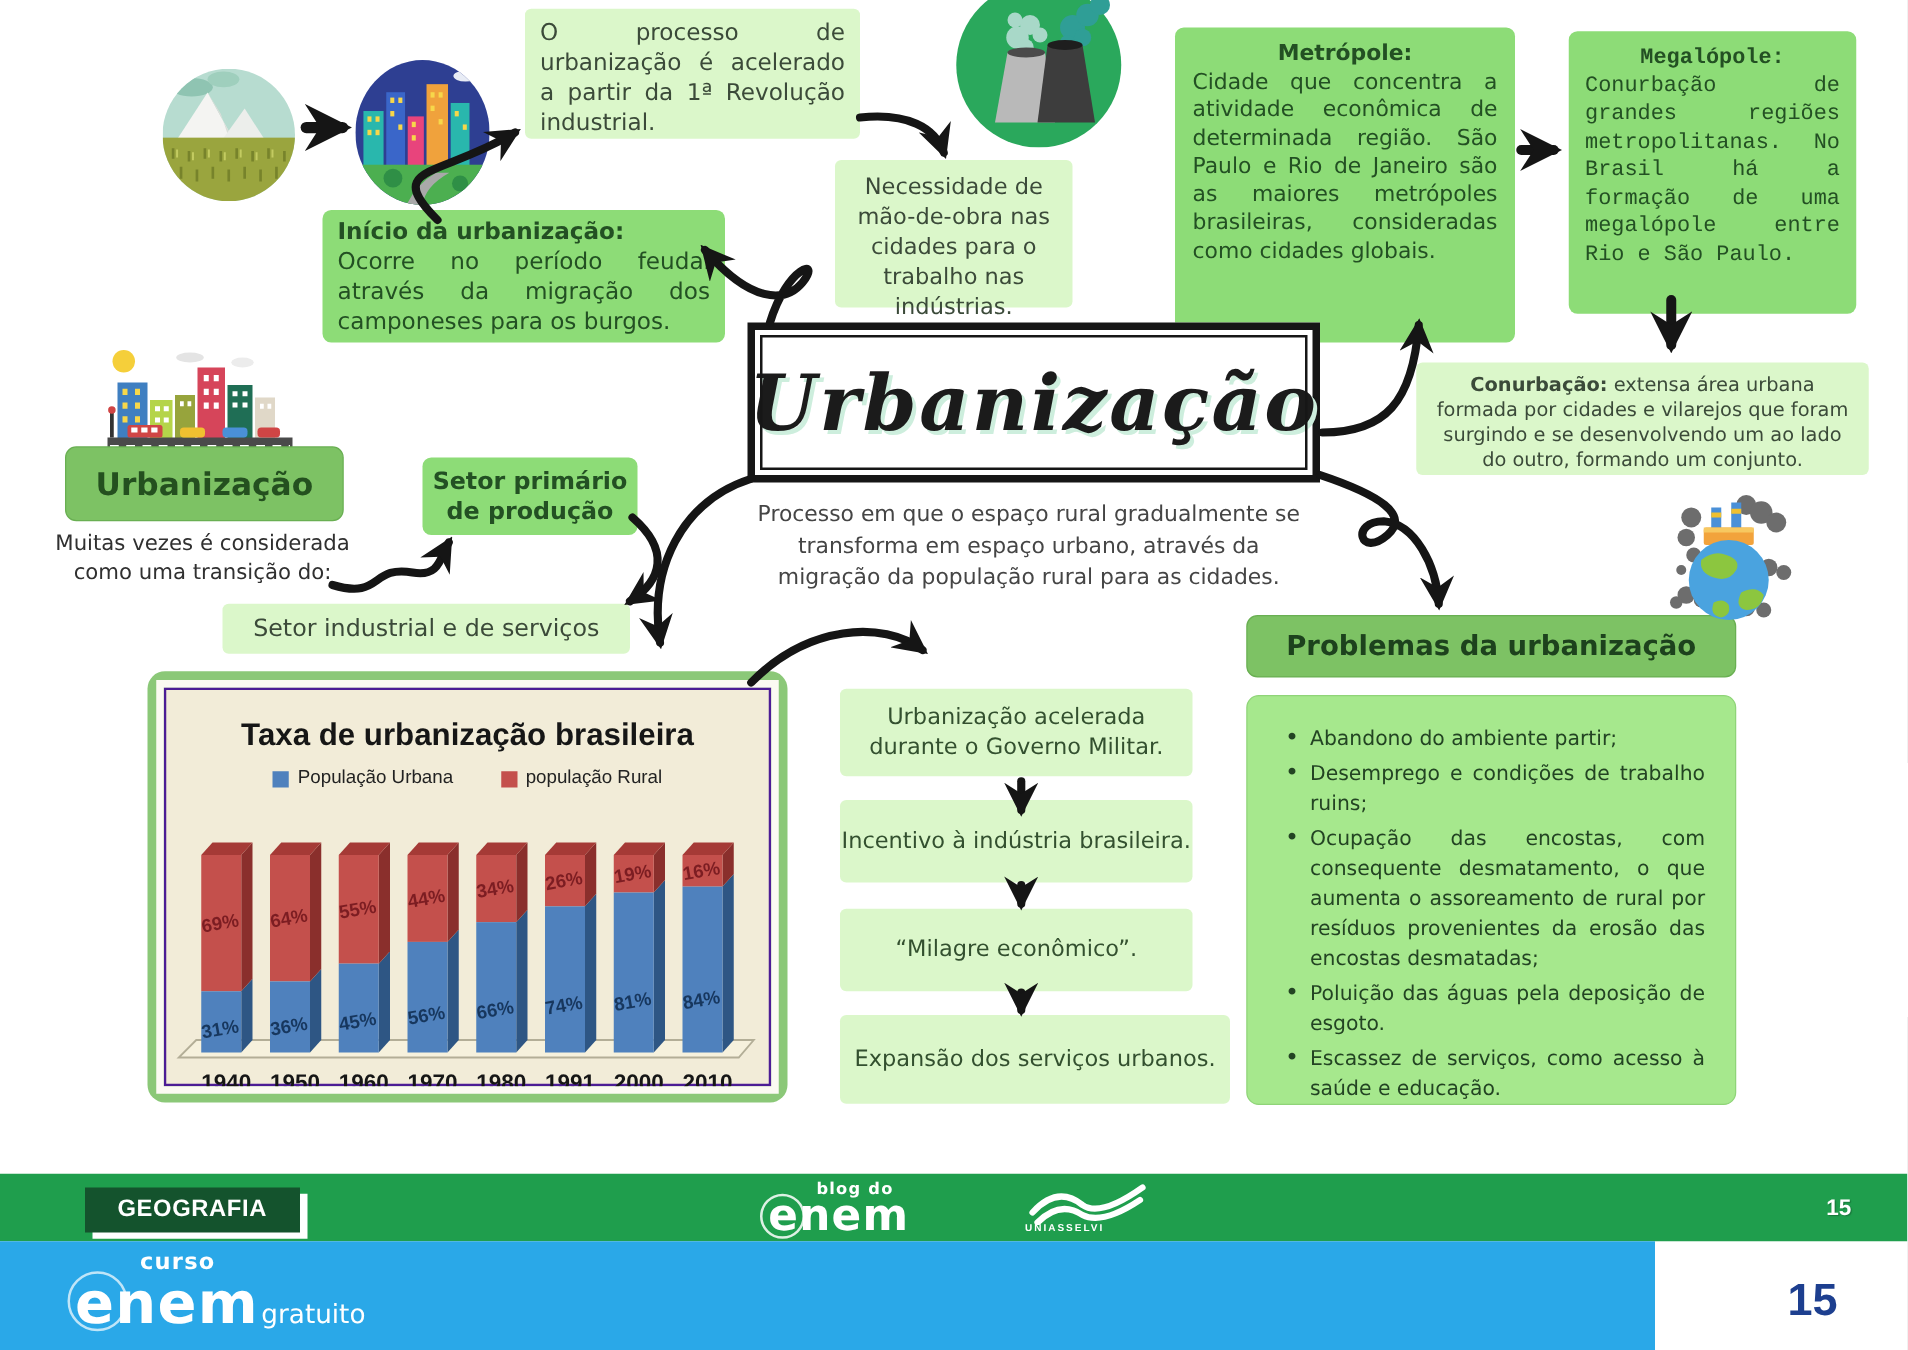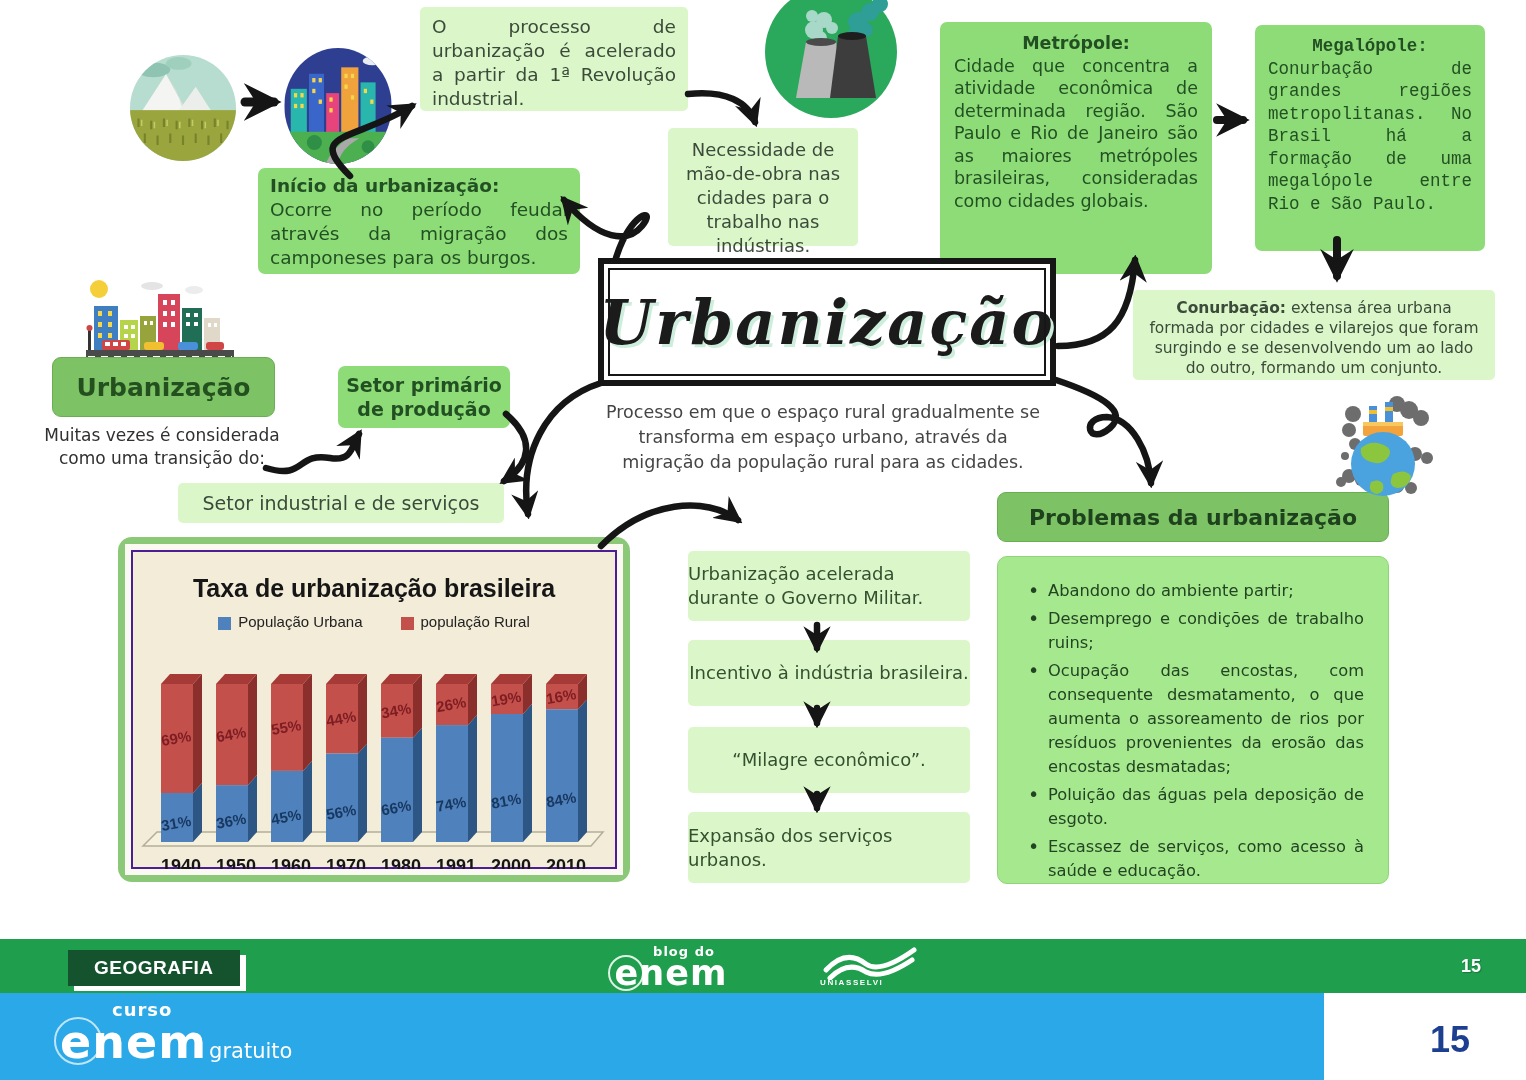--- a/index.html
+++ b/index.html
@@ -27,21 +27,21 @@
   .chart-legend{display:flex;justify-content:center;gap:38px;margin-top:10px;
     font-family:"Liberation Sans",sans-serif;font-size:15px;color:#222;}
   .chart-legend .entry{display:flex;align-items:flex-end;gap:7px;}
   .chart-legend .sw{width:13px;height:13px;display:inline-block;}
   
   .plist{list-style:none;margin:0;padding:22px 24px 0 24px;font-size:16.3px;line-height:24px;color:#234423;}
   .plist li{position:relative;padding-left:26px;text-align:justify;margin-bottom:4px;}
   .plist li::before{content:"•";position:absolute;left:6px;top:-1px;font-size:19px;}
   
   .flow{display:flex;align-items:center;justify-content:center;font-size:18px;
-    line-height:24px;color:#33502f;margin-left:16px;}
+    line-height:24px;text-align:center;color:#33502f;}
   
   .bar-green{background:#1f9e4d;}
   .bar-blue{background:#2aa8e8;}
   .geo-box{background:#14532d;color:#fff;font-family:"Liberation Sans",sans-serif;
     font-weight:bold;font-size:19px;letter-spacing:.5px;padding:7px 26px;
     box-shadow:6px 5px 0 0 #ffffff;}
   .blogo{color:#fff;line-height:1;text-align:center;position:relative;}
   .blogo .l1{font-size:13px;font-weight:bold;margin-left:26px;letter-spacing:1px;}
   .blogo .l2{font-size:35px;font-weight:bold;letter-spacing:1px;margin-top:-2px;}
   .blogo::before{content:"";position:absolute;left:-4px;top:10px;width:32px;height:32px;
@@ -348,33 +348,33 @@
 
   <div class="abs box-light flow" style="left:672px;top:551px;width:282px;height:70px;">
     <span>Urbanização acelerada durante o Governo Militar.</span>
   </div>
   <div class="abs box-light flow" style="left:672px;top:640px;width:282px;height:66px;">
     <span>Incentivo à indústria brasileira.</span>
   </div>
   <div class="abs box-light flow" style="left:672px;top:727px;width:282px;height:66px;">
     <span>“Milagre econômico”.</span>
   </div>
-  <div class="abs box-light flow" style="left:672px;top:812px;width:282px;height:71px;">
+  <div class="abs box-light flow" style="left:672px;top:812px;width:312px;height:71px;">
     <span>Expansão dos serviços urbanos.</span>
   </div>
 
   <div class="abs box-dark ct" style="left:997px;top:492px;width:392px;height:50px;display:flex;align-items:center;justify-content:center;font-size:22px;font-weight:bold;">
     <span>Problemas da urbanização</span>
   </div>
 
   <div class="abs" style="left:997px;top:556px;width:392px;height:328px;background:#a6e88d;border:1px solid #8fd478;border-radius:10px;overflow:hidden;">
     <ul class="plist" id="problems-list">
         <li>Abandono do ambiente partir;</li>
         <li>Desemprego e condições de trabalho ruins;</li>
-        <li>Ocupação das encostas, com consequente desmatamento, o que aumenta o assoreamento de rios por resíduos provenientes da erosão das encostas desmatadas;</li>
+        <li>Ocupação das encostas, com consequente desmatamento, o que aumenta o assoreamento de rural por resíduos provenientes da erosão das encostas desmatadas;</li>
         <li>Poluição das águas pela deposição de esgoto.</li>
         <li>Escassez de serviços, como acesso à saúde e educação.</li>
       </ul>
   </div>
 
   <div class="abs" style="left:1335px;top:396px;width:100px;height:112px;">
     <svg width="100" height="112" viewBox="0 0 100 112">
       <g fill="#6d6d6d">
         <circle cx="18" cy="18" r="8"></circle>
           <circle cx="14" cy="34" r="7"></circle>

